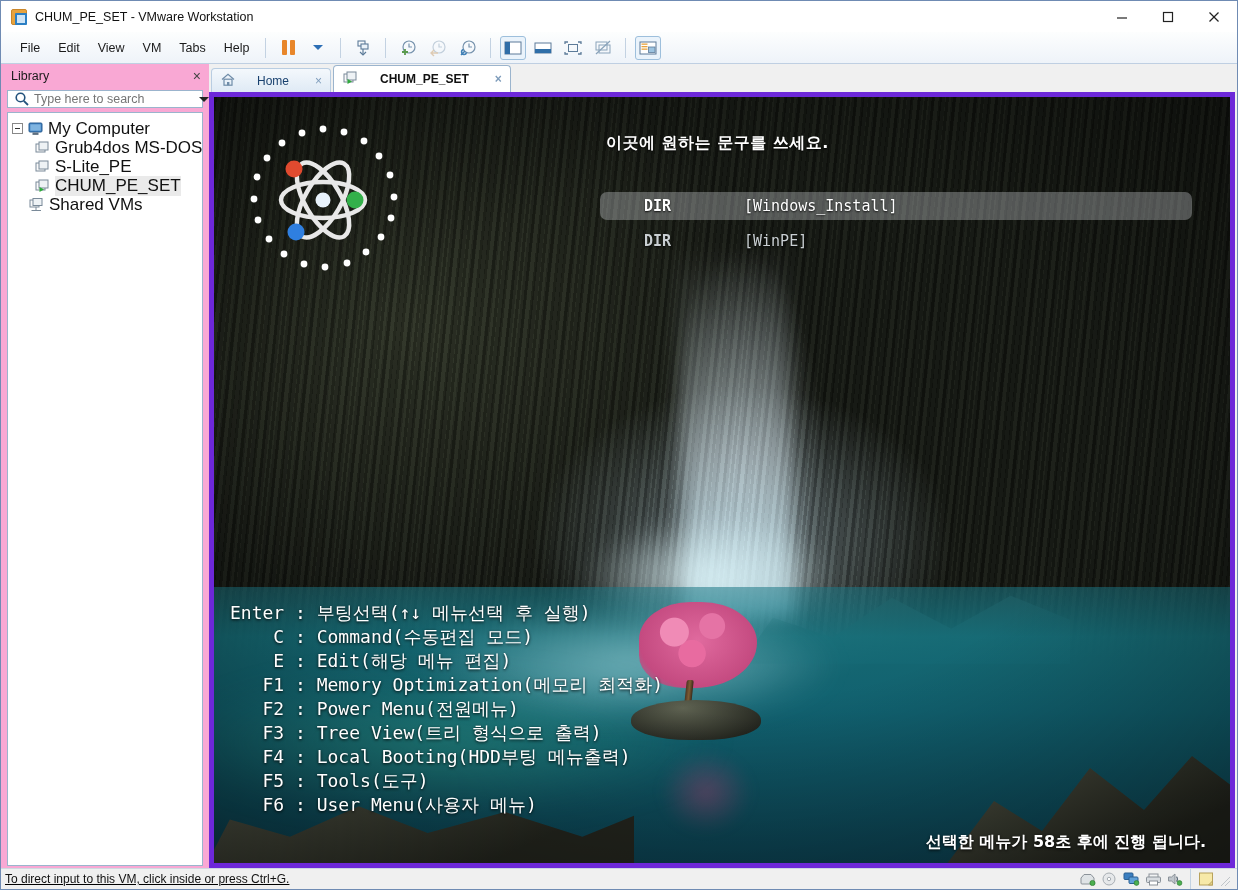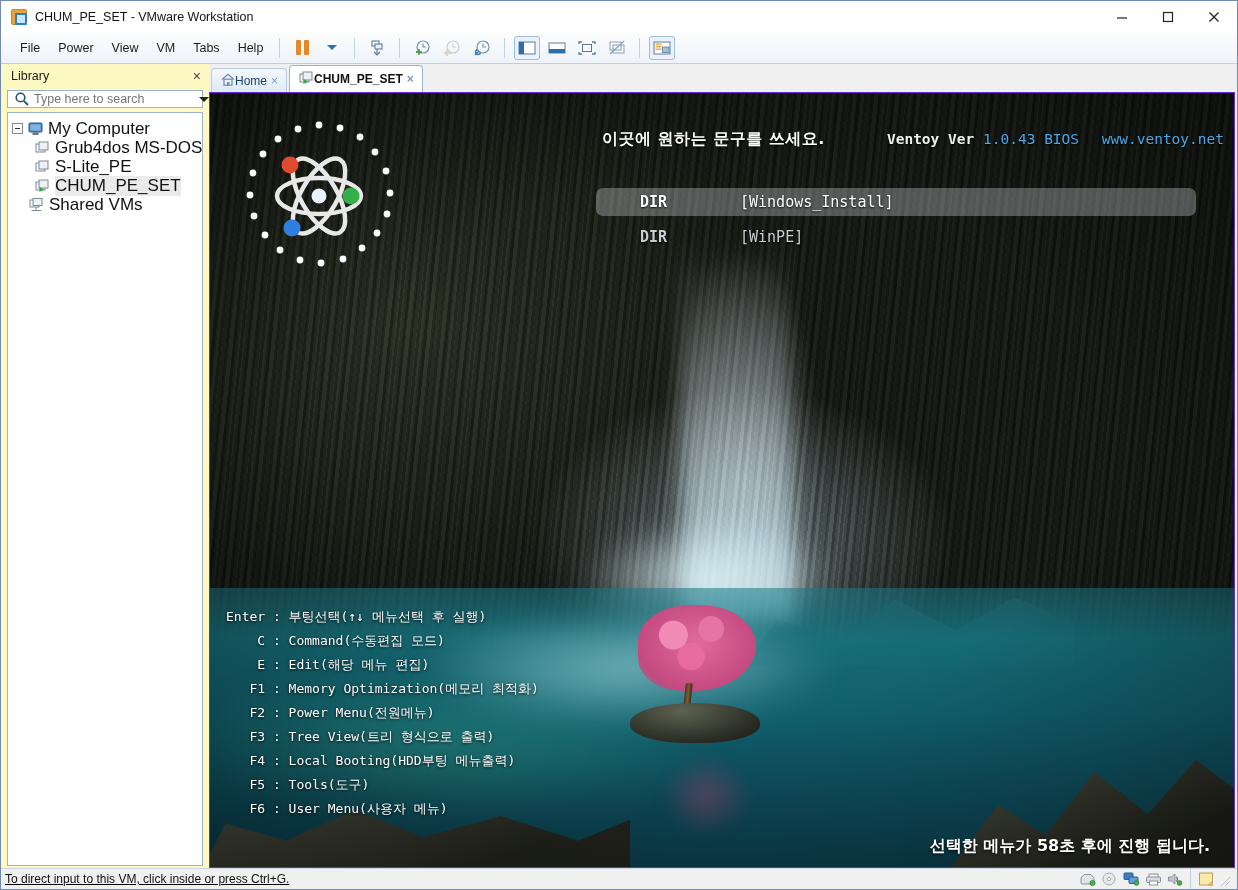--- a/index.html
+++ b/index.html
@@ -63,21 +63,21 @@
     width:0;height:0;border-left:5px solid transparent;border-right:5px solid transparent;
     border-top:5px solid #2c6fb5;
   }
 
   
   .body{ flex:1 1 auto; display:flex; min-height:0; background:#f0f0f0; }
 
   
   .library{
     width:208px;flex:0 0 208px;display:flex;flex-direction:column;
-    background:#fef9c3;padding:0 2px 2px 2px;
+    background:#f9a8d4;padding:0 2px 2px 2px;
   }
   .lib-head{
     height:24px;display:flex;align-items:center;justify-content:space-between;
     padding:0 6px 0 8px;font-size:12.5px;color:#1b1b1b;
   }
   .lib-close{ color:#444;font-size:14px;line-height:1;cursor:default; }
   .search-wrap{
     margin:2px 4px 4px 4px;height:16px;background:#fff;border:1px solid #9bb4cd;
     display:flex;align-items:center;padding:8px 6px;
   }
@@ -104,30 +104,30 @@
   }
   .tico{ width:16px;height:16px;flex:0 0 16px;margin-right:5px;display:flex;align-items:center;justify-content:center; }
   .tnode.lvl2{ padding-left:22px; }
   .tnode.lvl1b{ padding-left:16px; }
   .tnode.sel .tlabel{ background:#eaeaea; }
 
   
   .vmarea{ flex:1;display:flex;flex-direction:column;min-width:0;padding-right:2px; }
   .tabstrip{ height:28px;flex:0 0 28px;display:flex;align-items:flex-end;padding-left:2px; }
   .tab{
-    height:24px;display:flex;align-items:center;gap:0;padding:0 8px 0 9px;
+    height:24px;display:flex;align-items:center;gap:22px;padding:0 8px 0 9px;
     font-size:12px;color:#18406e;border:1px solid #b9cde2;border-bottom:none;
     border-radius:4px 4px 0 0;background:linear-gradient(#f4f8fc,#dfeaf5);margin-right:2px;
   }
   .tab.active{
     background:#fff;color:#111;font-weight:bold;height:27px;border-color:#9bb4cd;
   }
   .tab .x{ color:#7e9cbb;font-size:12px;margin-left:4px; }
   .screen-wrap{
-    flex:1;border:1px solid #6d28d9;background:#7f1d1d;position:relative;overflow:hidden;min-height:0;
+    flex:1;border:5px solid #6d28d9;background:#7f1d1d;position:relative;overflow:hidden;min-height:0;
   }
 
   
   .scene{ position:absolute;inset:0;overflow:hidden;background:#090b0a; }
   .cave-rock{
     position:absolute;inset:0;
     background:
       radial-gradient(ellipse 300px 220px at 52% 58%, rgba(190,215,230,.55), rgba(140,180,200,0) 70%),
       radial-gradient(ellipse 120px 330px at 52% 50%, rgba(225,240,248,.40), rgba(200,230,240,0) 70%),
       radial-gradient(ellipse 500px 400px at 20% 30%, #2e3326, #171a14 70%),
@@ -235,21 +235,21 @@
     font-family:"DejaVu Sans Mono","Liberation Mono",monospace;
     color:#c9cfd2;text-shadow:0 1px 2px rgba(0,0,0,.85);
     padding-left:44px;border-radius:7px;margin-bottom:7px;
   }
   .vt-row.sel{ background:rgba(235,240,245,.30);color:#ffffff; }
   .vt-row .k{ width:100px;font-weight:bold; }
 
   .vt-help{
     position:absolute;left:16px;bottom:46px;
     font-family:"DejaVu Sans Mono","Liberation Mono",monospace;
-    font-size:13px;color:#ffffff;text-shadow:0 1px 3px rgba(0,0,0,.95);
+    font-size:18px;color:#ffffff;text-shadow:0 1px 3px rgba(0,0,0,.95);
     line-height:24px;
   }
   .vt-help div{ white-space:pre; }
   .vt-countdown{
     position:absolute;right:24px;bottom:10px;
     font-family:"DejaVu Sans","Liberation Sans",sans-serif;
     font-size:16px;font-weight:bold;color:#ffffff;
     text-shadow:0 1px 3px rgba(0,0,0,.95);
     margin-top:44px;
   }
@@ -287,21 +287,21 @@
         <svg width="12" height="12" viewBox="0 0 12 12">
             <line x1="1.5" y1="1.5" x2="10.5" y2="10.5" stroke="#222" stroke-width="1.2"></line>
             <line x1="10.5" y1="1.5" x2="1.5" y2="10.5" stroke="#222" stroke-width="1.2"></line>
           </svg>
       </div>
     </div>
   </div>
 
   <div class="menubar">
     <div class="menu-item">File</div>
-    <div class="menu-item">Power</div>
+    <div class="menu-item">Edit</div>
     <div class="menu-item">View</div>
     <div class="menu-item">VM</div>
     <div class="menu-item">Tabs</div>
     <div class="menu-item">Help</div>
 
     <div class="tb-sep"></div>
 
     <div class="tb-btn">
       <span class="pause-ico">
           <i></i>
@@ -544,26 +544,20 @@
               <ellipse rx="42" ry="18" transform="rotate(-60)"></ellipse>
             </g>
             <circle cx="85" cy="85" r="7.5" fill="#e8f2fb"></circle>
             <circle cx="56" cy="54" r="8.5" fill="#e04a2f"></circle>
             <circle cx="117" cy="85" r="8.5" fill="#33b04a"></circle>
             <circle cx="58" cy="117" r="8.5" fill="#2f7fe0"></circle>
           </svg>
         </div>
 
         <div class="vt-msg">이곳에 원하는 문구를 쓰세요.</div>
-        <div class="vt-ver">
-          <span class="lbl">Ventoy Ver</span>
-          <span class="num">1.0.43</span>
-          <span class="num">BIOS</span>
-          <span class="url">www.ventoy.net</span>
-        </div>
 
         <div class="vt-menu">
           <div class="vt-row sel">
             <span class="k">DIR</span>
             <span>[Windows_Install]</span>
           </div>
           <div class="vt-row">
             <span class="k">DIR</span>
             <span>[WinPE]</span>
           </div>

